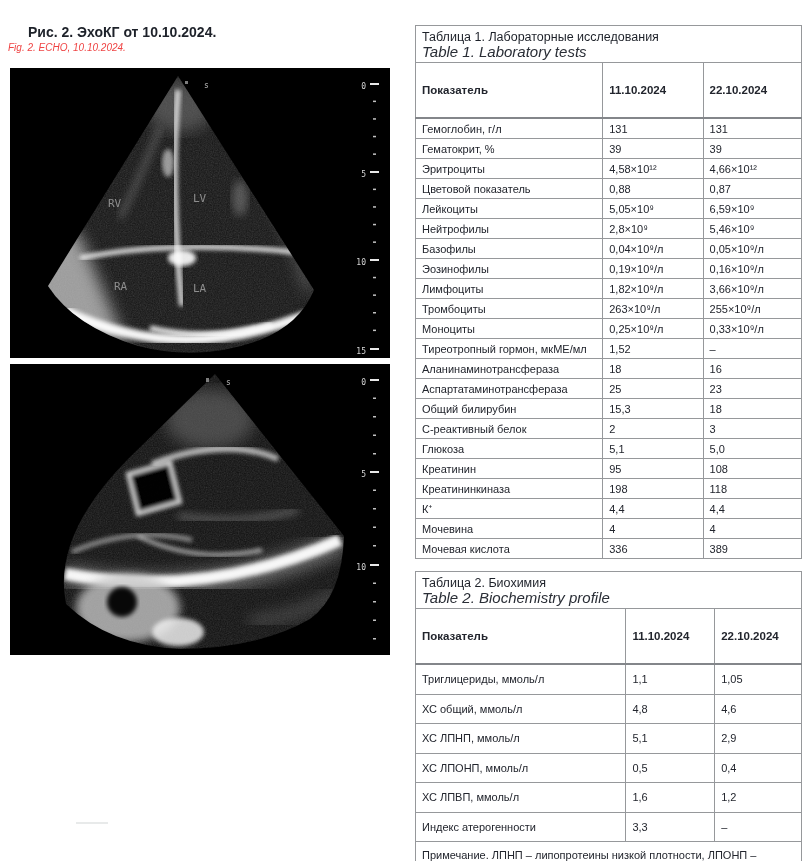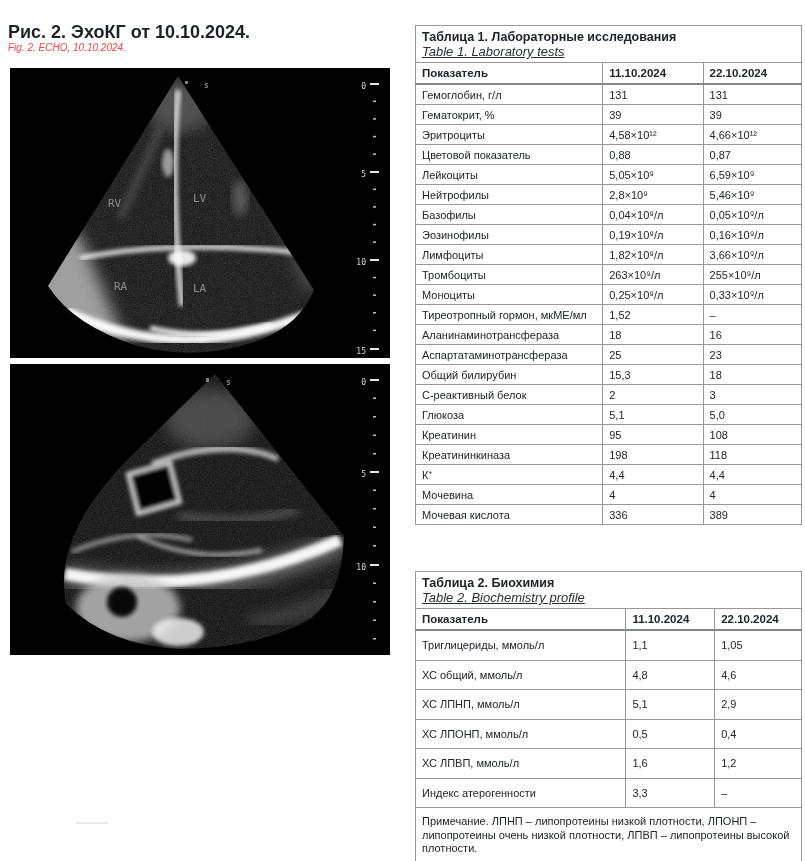--- a/index.html
+++ b/index.html
@@ -2,39 +2,39 @@
 <html><head>
 <meta charset="utf-8">
 <style>
   html,body{margin:0;padding:0;}
   body{
     width:805px;height:861px;position:relative;background:#ffffff;
     font-family:"Liberation Sans", sans-serif;color:#22252d;overflow:hidden;
   }
   
   .fig-caption{position:absolute;left:8px;top:25px;width:390px;}
-  .cap-ru{font-weight:700;font-size:18px;line-height:15px;color:#1d2129;}
+  .cap-ru{font-weight:700;font-size:14px;line-height:15px;color:#1d2129;margin-left:20px;}
   .cap-en{font-style:italic;font-size:10px;line-height:15px;color:#ef4444;}
   .echo{position:absolute;left:10px;width:380px;height:290px;background:#000;}
   #echo1{top:68px;}
   #echo2{top:364px;height:291px;}
   .echo svg{display:block;width:100%;height:100%;}
   .faint-mark{position:absolute;left:76px;top:822px;width:32px;height:2px;background:#e8eaea;}
   
   .tablebox{position:absolute;left:415px;width:387px;}
   #tbox1{top:25px;}
   #tbox2{top:571px;}
   table{width:100%;border-collapse:collapse;table-layout:fixed;
         border:1.5px solid #83868a;font-size:11px;color:#22252d;}
   th,td{border:1px solid #96989b;text-align:left;vertical-align:middle;
         font-weight:400;overflow:hidden;}
   tr.title-row th{border-bottom:1px solid #96989b;padding:4px 6px 3px;}
-  .t-ru{font-weight:700;font-size:12.5px;line-height:15px;color:#1d2129;}
-  .t-en{font-style:italic;font-size:13px;line-height:14px;color:#2a2e36;text-decoration:underline;}
-  tr.head-row th{font-weight:700;font-size:11.5px;padding:3px 6px;
+  .t-ru{font-weight:400;font-size:12.5px;line-height:15px;color:#1d2129;}
+  .t-en{font-style:italic;font-size:15px;line-height:14px;color:#2a2e36;}
+  tr.head-row th{font-weight:700;font-size:11.5px;padding:20px 6px;
                  border-bottom:2px solid #83868a;line-height:14px;margin-top:13px;}
   #tbox1 tbody td{padding:2.5px 6px 2px;line-height:14.5px;}
   #tbox2 tbody td{padding:7px 6px;line-height:14.5px;}
   tr.footnote-row td{padding:7px 6px 9px;font-size:11px;line-height:13.5px;}
   
   .us-label{fill:#8e8e8e;font-family:"DejaVu Sans Mono", monospace;font-size:11px;}
   .scale-num{fill:#d6d6d6;font-family:"DejaVu Sans Mono", monospace;font-size:8px;}
   .orient{fill:#b9b9b9;font-family:"DejaVu Sans Mono", monospace;font-size:8px;}
 </style>
 </head>

